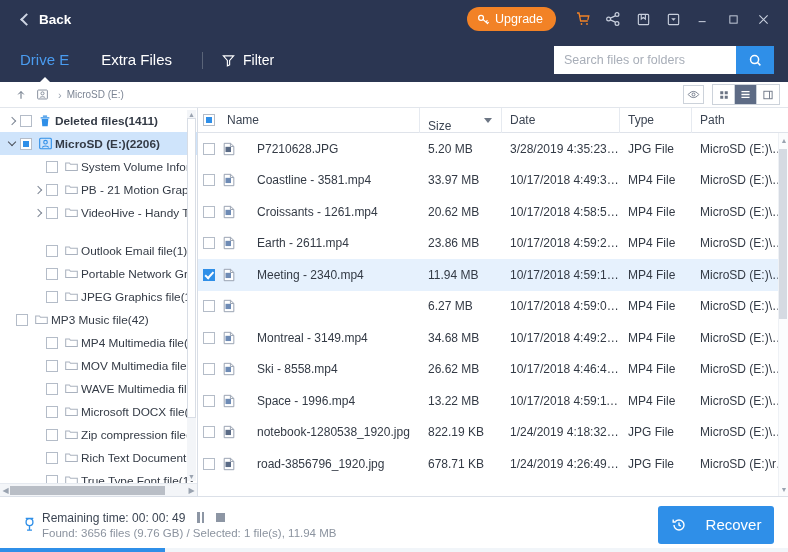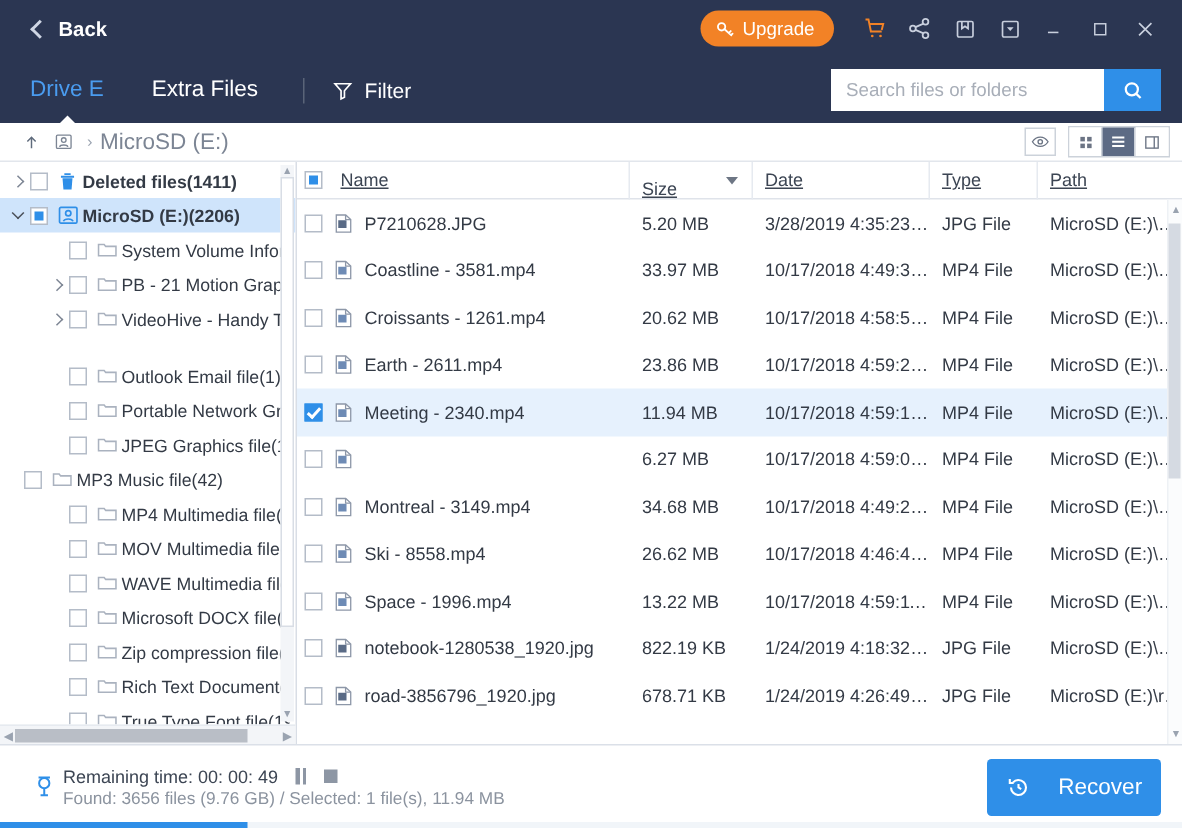--- a/index.html
+++ b/index.html
@@ -85,21 +85,21 @@
 
   
   .crumbbar {
     height: 26px; flex: 0 0 26px; background: #fff;
     display: flex; align-items: center; padding: 0 8px 0 10px;
     border-bottom: 1px solid #e2e6ec;
   }
   .crumb-up { color: #5f6b7c; cursor: pointer; padding: 0 5px; display:flex; }
   .crumb-ico { margin: 0 4px; display: flex; cursor: pointer; }
   .crumb-arrow { color: #9aa3b0; font-size: 11px; margin: 0 5px; }
-  .crumb-txt { color: #7c8594; font-size: 15px; cursor: pointer; }
+  .crumb-txt { color: #7c8594; font-size: 10px; cursor: pointer; }
   .view-tools { margin-left: auto; display: flex; align-items: center; gap: 8px; }
   .vt-box {
     width: 21px; height: 19px; border: 1px solid #ccd2da; background: #fff;
     display: flex; align-items: center; justify-content: center; cursor: pointer;
     color: #6b7484;
   }
   .vt-group { display: flex; border: 1px solid #ccd2da; }
   .vt-group .vt-seg {
     width: 22px; height: 19px; display: flex; align-items: center;
     justify-content: center; cursor: pointer; color: #6b7484; background: #fff;
@@ -166,21 +166,21 @@
     background: #b9bec6;
   }
   .ths-arrow { position: absolute; top: 2px; width: 9px; height: 9px;
      display:flex; align-items:center; justify-content:center; color:#9aa3b0; font-size: 8px;}
 
   
   .filelist { flex: 1; display: flex; flex-direction: column; min-width: 0; background: #fff; }
   .lhead {
     height: 25px; flex: 0 0 25px; display: flex; align-items: center;
     border-bottom: 1px solid #dfe3ea; background: #fff;
-    font-size: 12px; color: #3c4553; text-decoration: underline;
+    font-size: 12px; color: #3c4553;
   }
   .lhead .hcell {
     display: flex; align-items: center; height: 25px;
     border-right: 1px solid #e6eaf0; padding-left: 8px; position: relative;
   }
   .lhead .hcell:last-child { border-right: none; }
   .sort-caret {
     position: absolute; right: 9px; top: 10px;
     border-left: 4px solid transparent; border-right: 4px solid transparent;
     border-top: 5px solid #6d7684;
@@ -188,21 +188,21 @@
   .rows { flex: 1; overflow: hidden; position: relative; }
   .row {
     height: 31.5px; display: flex; align-items: center; font-size: 12px;
     color: #333a45; cursor: pointer;
   }
   .row.sel { background: #e6f1fd; }
   .cell { padding-left: 8px; overflow: hidden; white-space: nowrap;
      text-overflow: ellipsis; }
   .c-check { width: 21px; flex: 0 0 21px; display: flex; align-items: center;
      justify-content: flex-start; padding-left: 5px; }
-  .c-name { flex: 1 1 auto; min-width: 0; display: flex; align-items: center; gap: 7px;
+  .c-name { flex: 1 1 auto; min-width: 0; display: flex; align-items: center; gap: 21px;
      padding-left: 3px;}
   .c-size { width: 82px; flex: 0 0 82px; }
   .c-date { width: 118px; flex: 0 0 118px; }
   .c-type { width: 72px; flex: 0 0 72px; }
   .c-path { width: 96px; flex: 0 0 96px; }
   .fico { width: 14px; height: 14px; flex: 0 0 14px; }
   .list-vscroll {
     position: absolute; right: 0; top: 0; bottom: 0; width: 10px;
     background: #fbfcfd; border-left: 1px solid #eef1f5;
   }

